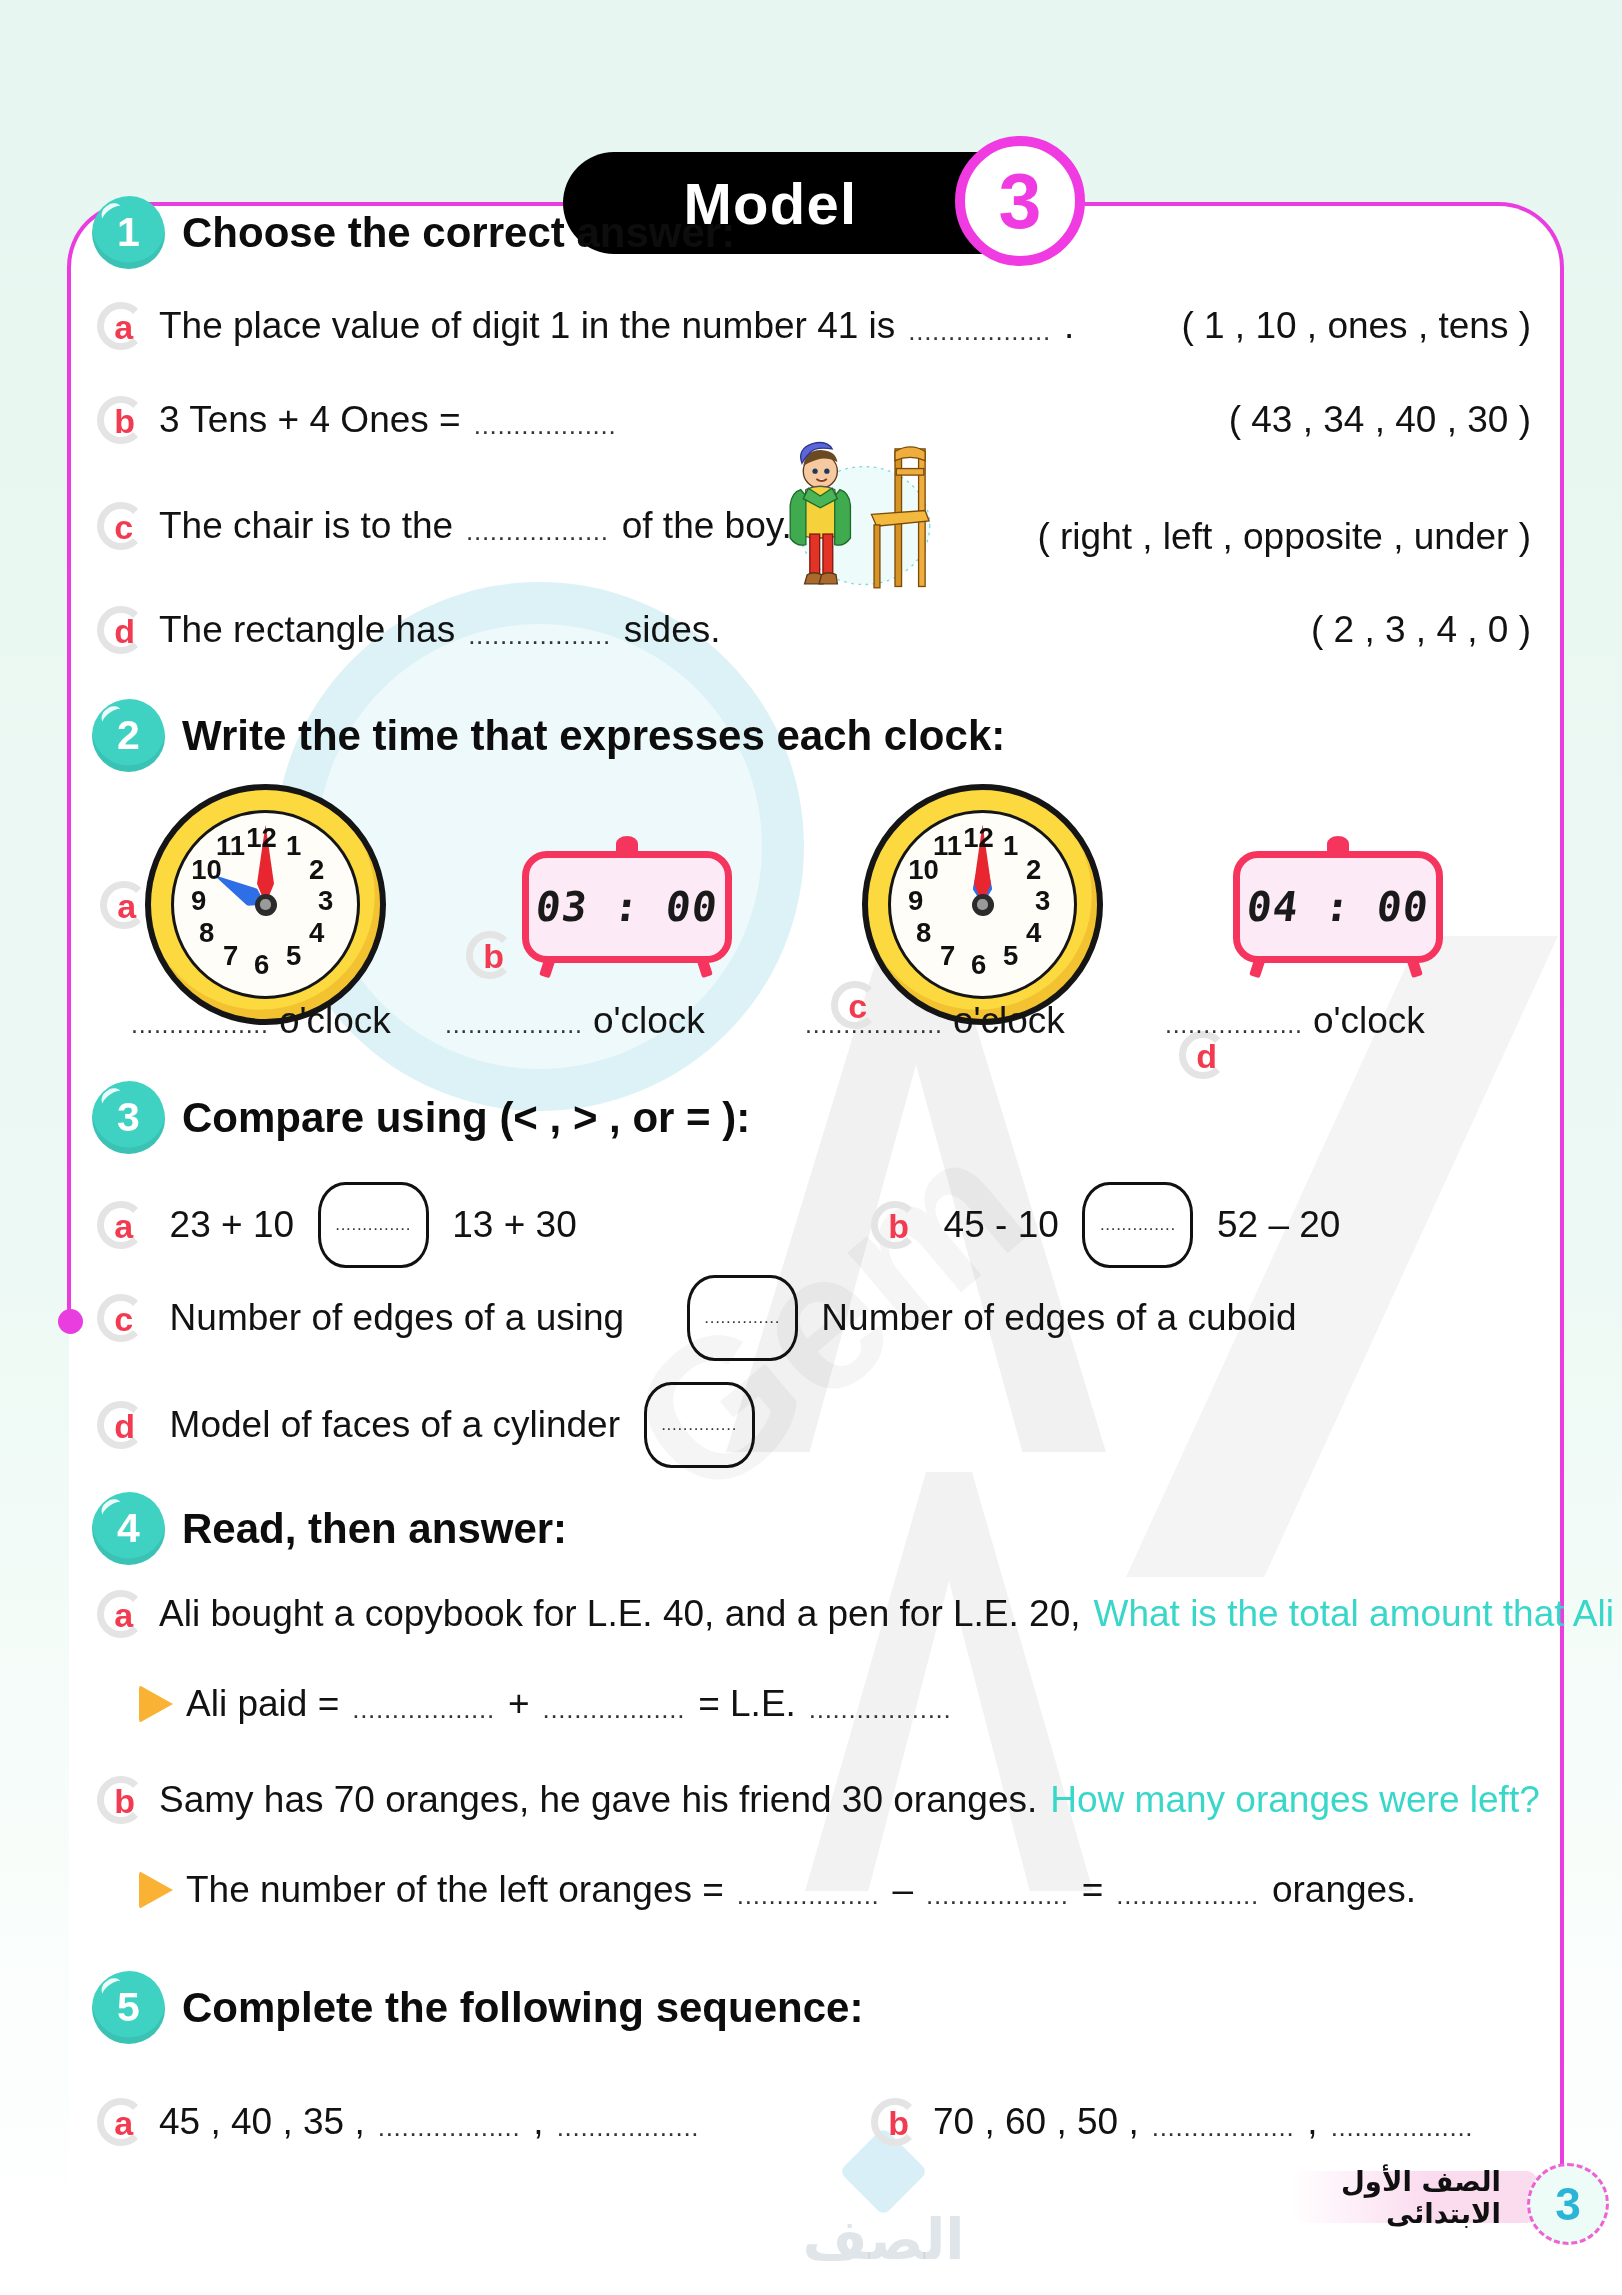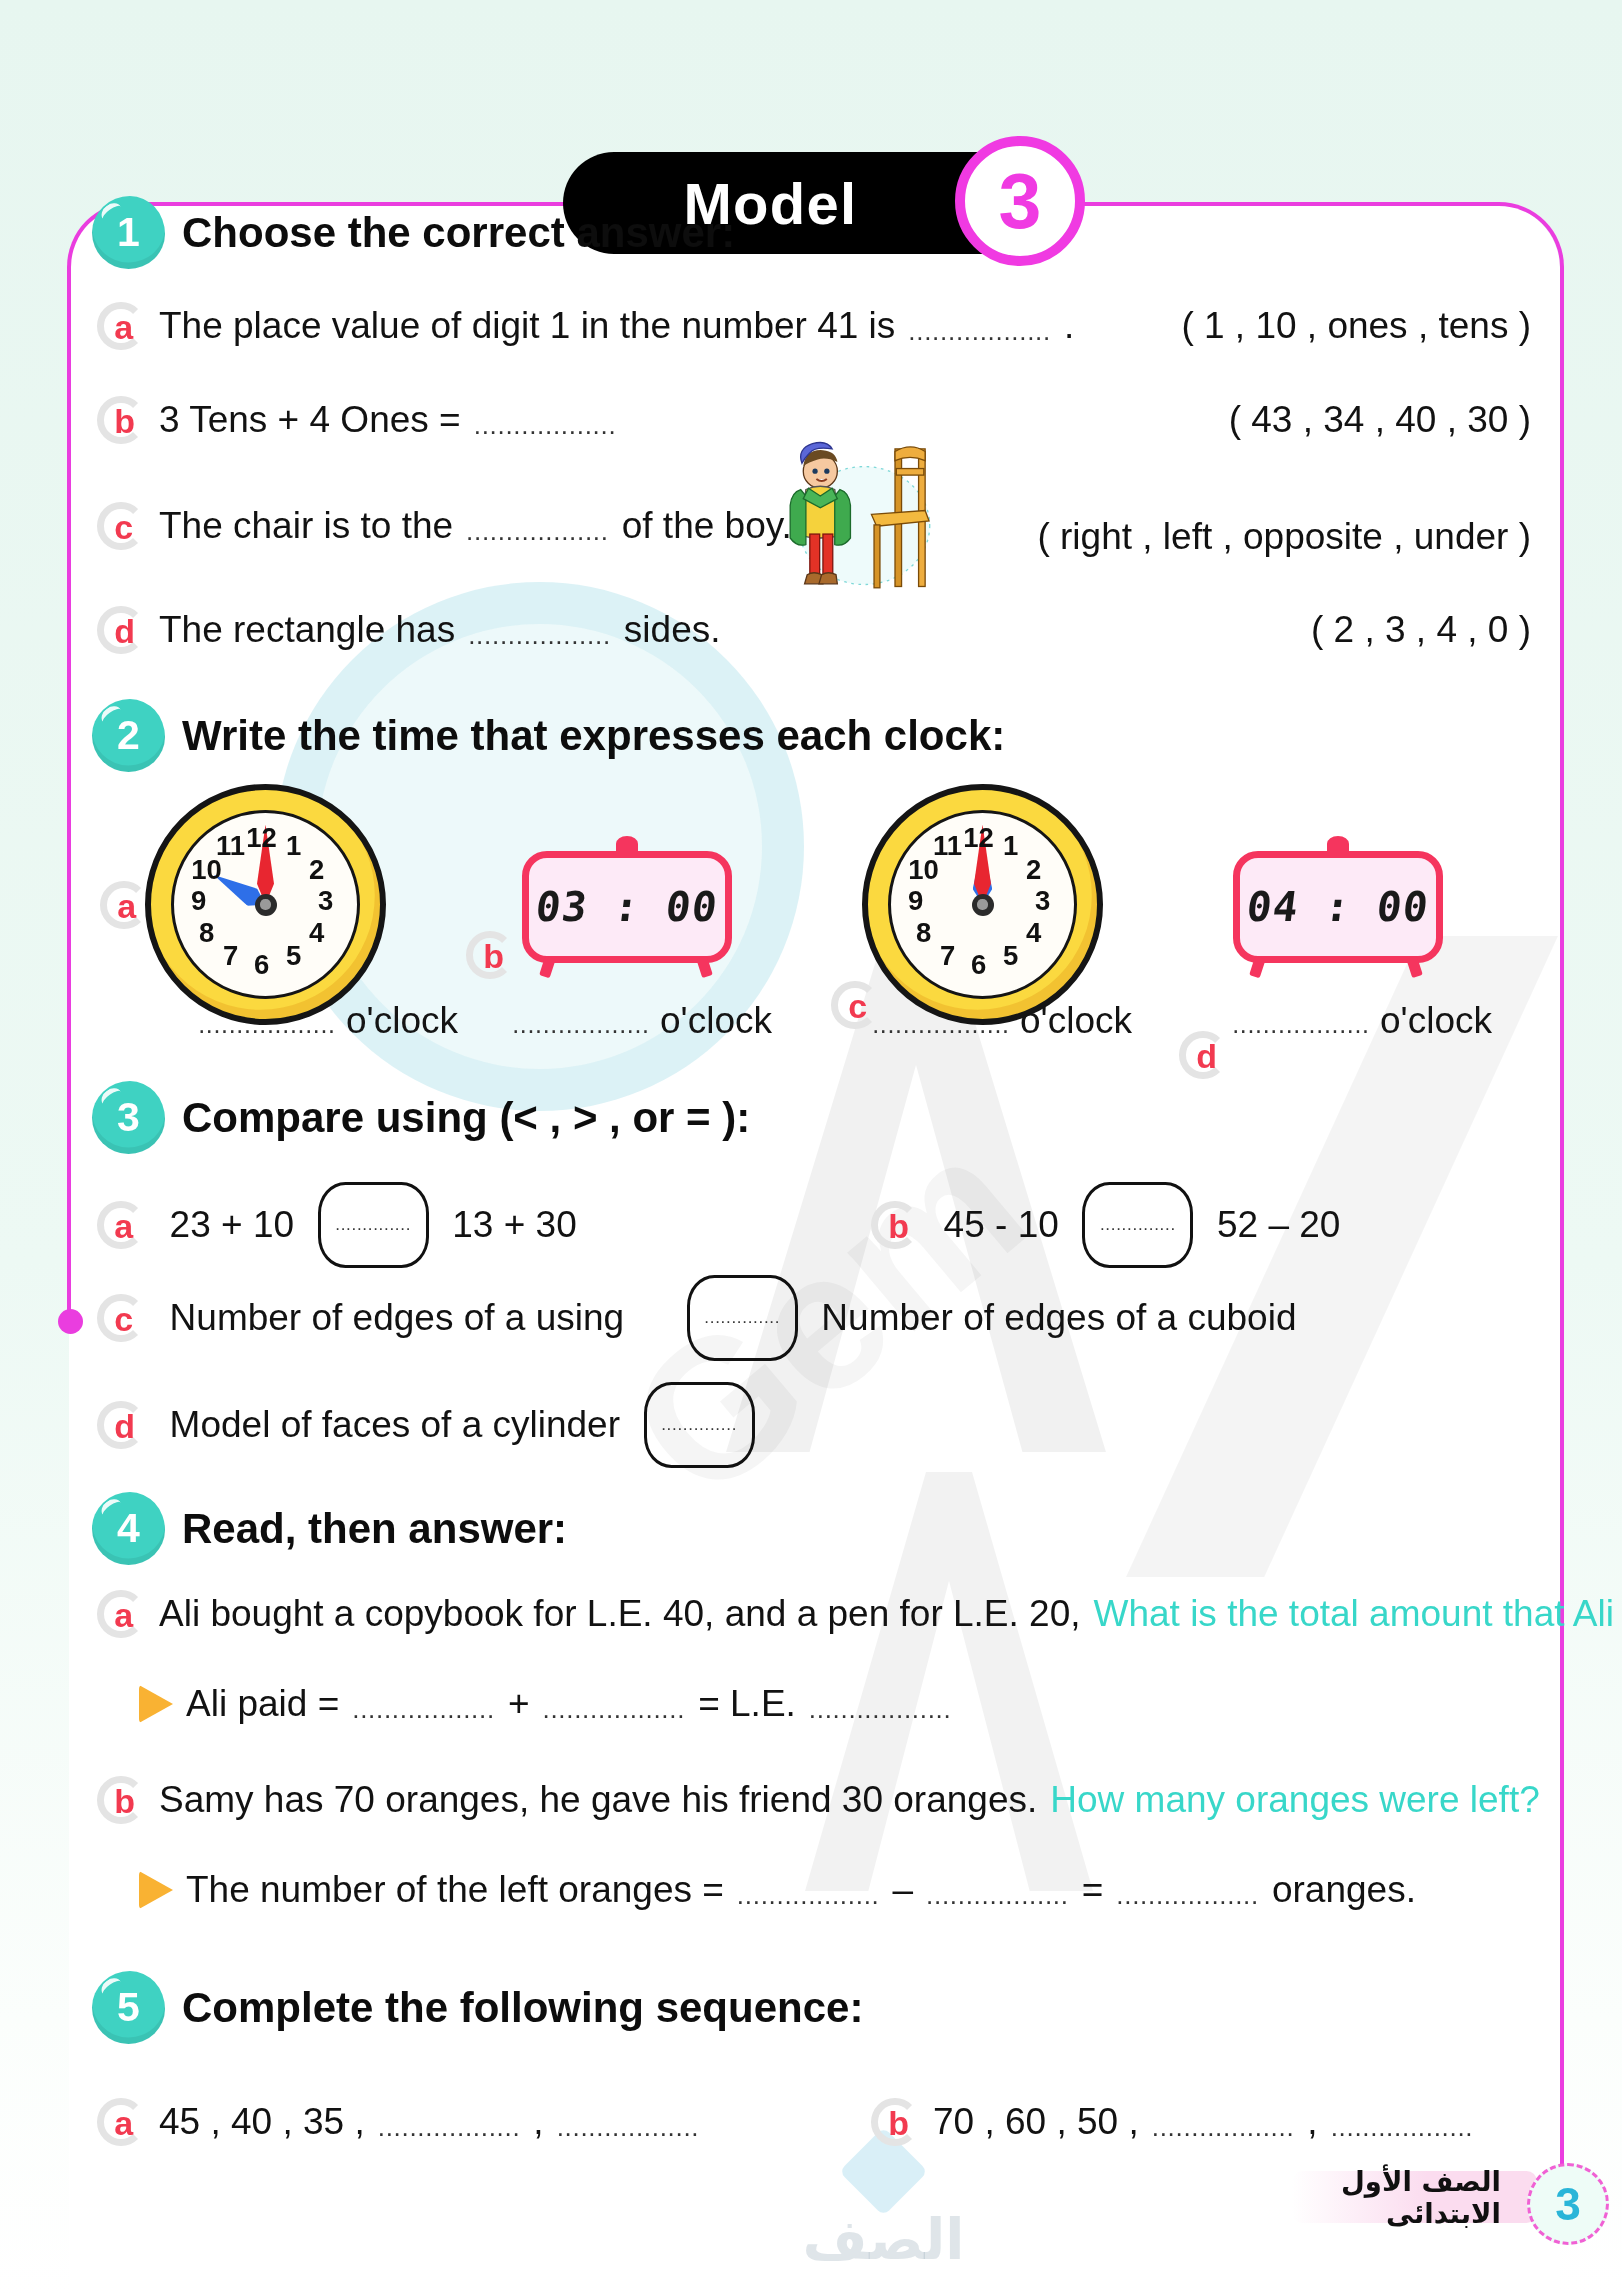--- a/index.html
+++ b/index.html
@@ -78,21 +78,21 @@
   .pin::after{content:"";position:absolute;inset:5.9px;background:#9a9a9a;border-radius:50%;}
   .digital{position:absolute;width:196px;height:98px;background:#fdeaf7;border:7.2px solid #f5355e;
     border-radius:25px;z-index:4;display:flex;align-items:center;justify-content:center;}
   .digital .screen{font-family:"DejaVu Sans Mono",monospace;font-size:41px;font-weight:bold;
     color:#1a1a1a;transform:skewX(-7deg);letter-spacing:1.3px;}
   .digital::before{content:"";position:absolute;top:-22px;left:calc(50% - 11px);width:22px;height:15.7px;
     background:#f5355e;border-radius:50% 50% 0 0;}
   .digital::after{content:"";position:absolute;bottom:-17px;left:26px;width:144px;height:0;
     border-bottom:0;}
   .d-foot{position:absolute;bottom:-18.3px;width:10.5px;height:19.6px;background:#f5355e;border-radius:2.6px;z-index:4;}
-  .oclock{z-index:4;text-align:right;font-size:37px;}
+  .oclock{z-index:4;text-align:left;font-size:37px;}
   .oclock .dots{font-size:25px;}
   
   .cmp-box{width:105px;height:80px;border:3.3px solid #111;border-radius:27.5px/31px;flex:0 0 auto;
     display:flex;align-items:center;justify-content:center;}
   .cmp-box .dots{font-size:17px;transform:none;}
   
   .teal{color:#38d7c9;}
   .arrow{width:0;height:0;border-top:19.6px solid transparent;border-bottom:19.6px solid transparent;
     border-left:34px solid #f9b233;flex:0 0 auto;border-radius:3.9px;}
   

